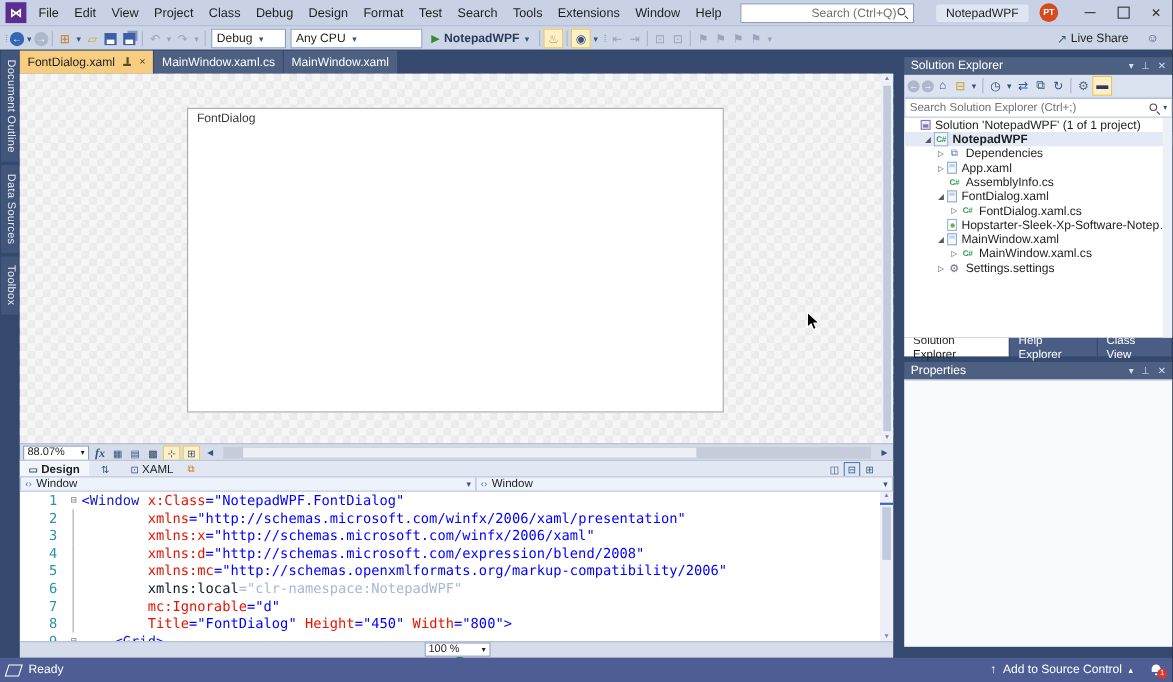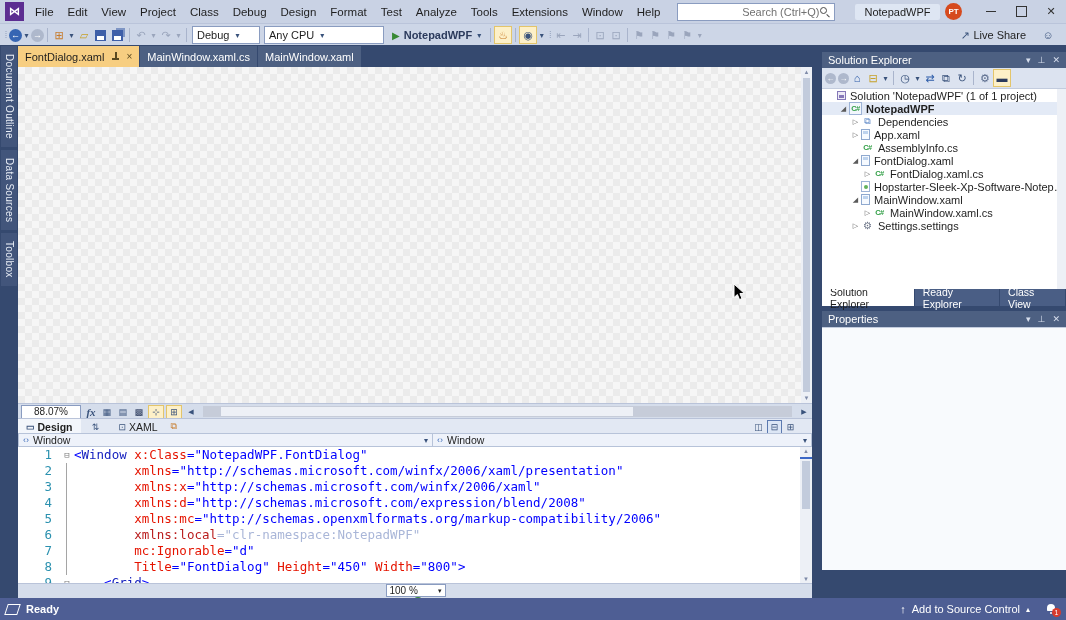--- a/index.html
+++ b/index.html
@@ -105,21 +105,21 @@
   .editor{position:absolute;left:0;top:402px;height:136px;width:100%;background:#fff;overflow:hidden;}
   .codewrap{position:absolute;left:0;top:0;right:12px;bottom:0;overflow:hidden;}
   .cl{display:flex;height:16px;line-height:16px;font-family:"DejaVu Sans Mono","Liberation Mono",monospace;font-size:12.5px;}
   .ln{width:34px;text-align:right;padding-right:8px;color:#2B91AF;flex:none;
       font-family:"DejaVu Sans Mono","Liberation Mono",monospace;font-size:12.5px;}
   .om{width:14px;flex:none;color:#7A7A7A;font-size:9px;display:flex;align-items:center;justify-content:center;}
   .om.guide{position:relative;}
   .om.guide::before{content:"";position:absolute;left:6px;top:0;bottom:0;border-left:1px solid #A5A5A5;}
   .ct{margin:0;white-space:pre;}
   .tk-w{color:#000;} .tk-e{color:#1621BF;} .tk-a{color:#E51400;} .tk-v{color:#0000FF;} .tk-d{color:#0000FF;}
-  .tk-fa{color:#b91c1c;text-align:center;} .tk-fv{color:#A9B6D8;} .tk-fd{color:#A9B6D8;}
+  .tk-fa{color:#0f172a;text-align:center;} .tk-fv{color:#A9B6D8;} .tk-fd{color:#A9B6D8;}
   .escroll{position:absolute;right:0;top:0;width:12px;bottom:0;background:#EDF0F6;}
   .emark{position:absolute;left:0;right:0;top:10px;height:2px;background:#3A66C6;}
   .ethumb{position:absolute;left:2px;top:14px;width:8px;height:48px;background:#C2CBDC;}
   .earr{position:absolute;left:0;right:0;text-align:center;font-size:6px;color:#7E8AA8;}
   
   .estatus{position:absolute;left:0;top:538px;height:14px;width:100%;background:#D5DDEB;
            display:flex;align-items:center;font-size:10px;border-top:1px solid #B9C3D9;flex-direction:column;}
   .checkcirc{width:10px;height:10px;border-radius:50%;background:#388934;color:#fff;font-size:7px;
              display:inline-flex;align-items:center;justify-content:center;margin:0 4px 0 10px;}
   .stat-item{margin:0 8px;white-space:nowrap;}
@@ -154,21 +154,21 @@
   .se-vscroll{position:absolute;right:0;top:0;width:9px;bottom:0;background:#EDF0F6;}
   .se-tabs{height:18px;display:flex;align-items:flex-start;background:#35496F;}
   .se-btab{height:17px;display:flex;align-items:center;padding:0 8px;font-size:10.5px;margin-right:1px;}
   .se-btab.active{background:#fff;color:#1E1E1E;}
   .se-btab.inactive{background:#4A5E85;color:#fff;}
   .rgap{height:4px;background:#35496F;}
   .props-body{background:#F8FAFD;border-top:1px solid #C3CCDE;height:242px;}
   
   .statusbar{position:absolute;left:0;right:0;bottom:0;height:22px;background:#4E5E94;color:#fff;
              display:flex;align-items:center;font-size:11px;}
-  .sb-left{display:flex;align-items:center;margin-left:6px;font-weight:bold;}
+  .sb-left{display:flex;align-items:center;margin-left:6px;}
   .sb-pgram{width:11px;height:9px;border:1px solid #fff;transform:skewX(-18deg);margin-right:7px;}
   .sb-right{margin-left:auto;display:flex;align-items:center;gap:6px;padding-right:10px;}
   .bell{position:relative;width:10px;height:10px;}
   .bell::before{content:"";position:absolute;left:1px;top:0;width:8px;height:7px;background:#fff;
                 border-radius:5px 5px 1px 1px;}
   .bell::after{content:"";position:absolute;left:4px;bottom:0;width:2px;height:2px;background:#fff;border-radius:50%;}
   .badge{position:absolute;right:-5px;bottom:-3px;background:#D83B2D;color:#fff;font-size:7px;
          border-radius:50%;width:9px;height:9px;display:flex;align-items:center;justify-content:center;}
   .cursor-arrow{position:absolute;left:733px;top:283px;pointer-events:none;z-index:50;}
   .mag{position:relative;width:11px;height:11px;flex:none;}
@@ -185,21 +185,21 @@
     <div class="menu" id="menubar">
         <div class="menu-item">File</div>
         <div class="menu-item">Edit</div>
         <div class="menu-item">View</div>
         <div class="menu-item">Project</div>
         <div class="menu-item">Class</div>
         <div class="menu-item">Debug</div>
         <div class="menu-item">Design</div>
         <div class="menu-item">Format</div>
         <div class="menu-item">Test</div>
-        <div class="menu-item">Analyze</div>
+        <div class="menu-item">Search</div>
         <div class="menu-item">Tools</div>
         <div class="menu-item">Extensions</div>
         <div class="menu-item">Window</div>
         <div class="menu-item">Help</div>
       </div>
     <div class="tsearch">
       <span class="ph">Search (Ctrl+Q)</span>
       <span class="mag"></span>
     </div>
     <div class="apptitle">NotepadWPF</div>
@@ -287,29 +287,32 @@
           </div>
           <div class="dtab inactive">
             <span>MainWindow.xaml.cs</span>
           </div>
           <div class="dtab inactive">
             <span>MainWindow.xaml</span>
           </div>
         </div>
 
       <div class="designer">
+        <div class="artboard">
+          <div class="artboard-title">FontDialog</div>
+        </div>
         <div class="vscroll">
           <span class="arr">▲</span>
           <span class="vthumb" style="flex:1;margin:1px 0;"></span>
           <span class="arr">▼</span>
         </div>
       </div>
 
       <div class="zoombar">
-        <span class="zcombo" style="width:52px;flex-direction:column;">
+        <span class="zcombo" style="width:52px;">
           <span>88.07%</span>
           <span class="caret" style="margin-left:auto;font-size:7px;">▾</span>
         </span>
         <span class="zic fx">fx</span>
         <span class="zic">▦</span>
         <span class="zic">▤</span>
         <span class="zic" style="color:#2B3A5C;">▩</span>
         <span class="zic toggled">⊹</span>
         <span class="zic toggled">⊞</span>
         <span class="zic" style="font-size:7px;">◀</span>
@@ -444,20 +447,25 @@
         <span class="tsep"></span>
         <span class="ic">◷</span>
         <span class="ic small">▾</span>
         <span class="ic" style="color:#2B5BA8;">⇄</span>
         <span class="ic">⧉</span>
         <span class="ic">↻</span>
         <span class="tsep"></span>
         <span class="ic" style="color:#5A6B8C;">⚙</span>
         <span class="ic hl" style="color:#2B3A5C;">▬</span>
       </div>
+      <div class="se-search">
+        <span class="ph">Search Solution Explorer (Ctrl+;)</span>
+        <span class="mag"></span>
+        <span style="font-size:7px;color:#39527B;margin-left:2px;">▾</span>
+      </div>
       <div class="se-tree" id="setree">
         <div class="se-row" style="padding-left: 4px;">
             <span class="exp"></span>
             <span class="ticon sln"></span>
             <span class="tlabel">Solution 'NotepadWPF' (1 of 1 project)</span>
           </div>
           <div class="se-row sel" style="padding-left: 16px;">
             <span class="exp">◢</span>
             <span class="ticon csproj">C#</span>
             <span class="tlabel b">NotepadWPF</span>
@@ -504,21 +512,21 @@
           </div>
           <div class="se-row" style="padding-left: 28px;">
             <span class="exp">▷</span>
             <span class="ticon settings">⚙</span>
             <span class="tlabel">Settings.settings</span>
           </div>
           <div class="se-vscroll"></div>
       </div>
       <div class="se-tabs" id="setabs">
           <div class="se-btab active">Solution Explorer</div>
-          <div class="se-btab inactive">Ready Explorer</div>
+          <div class="se-btab inactive">Help Explorer</div>
           <div class="se-btab inactive">Class View</div>
         </div>
       <div class="rgap"></div>
       <div class="ptitle">
         <span>Properties</span>
         <span class="pticons">
           <span>▾</span>
           <span>⊥</span>
           <span>✕</span>
         </span>

